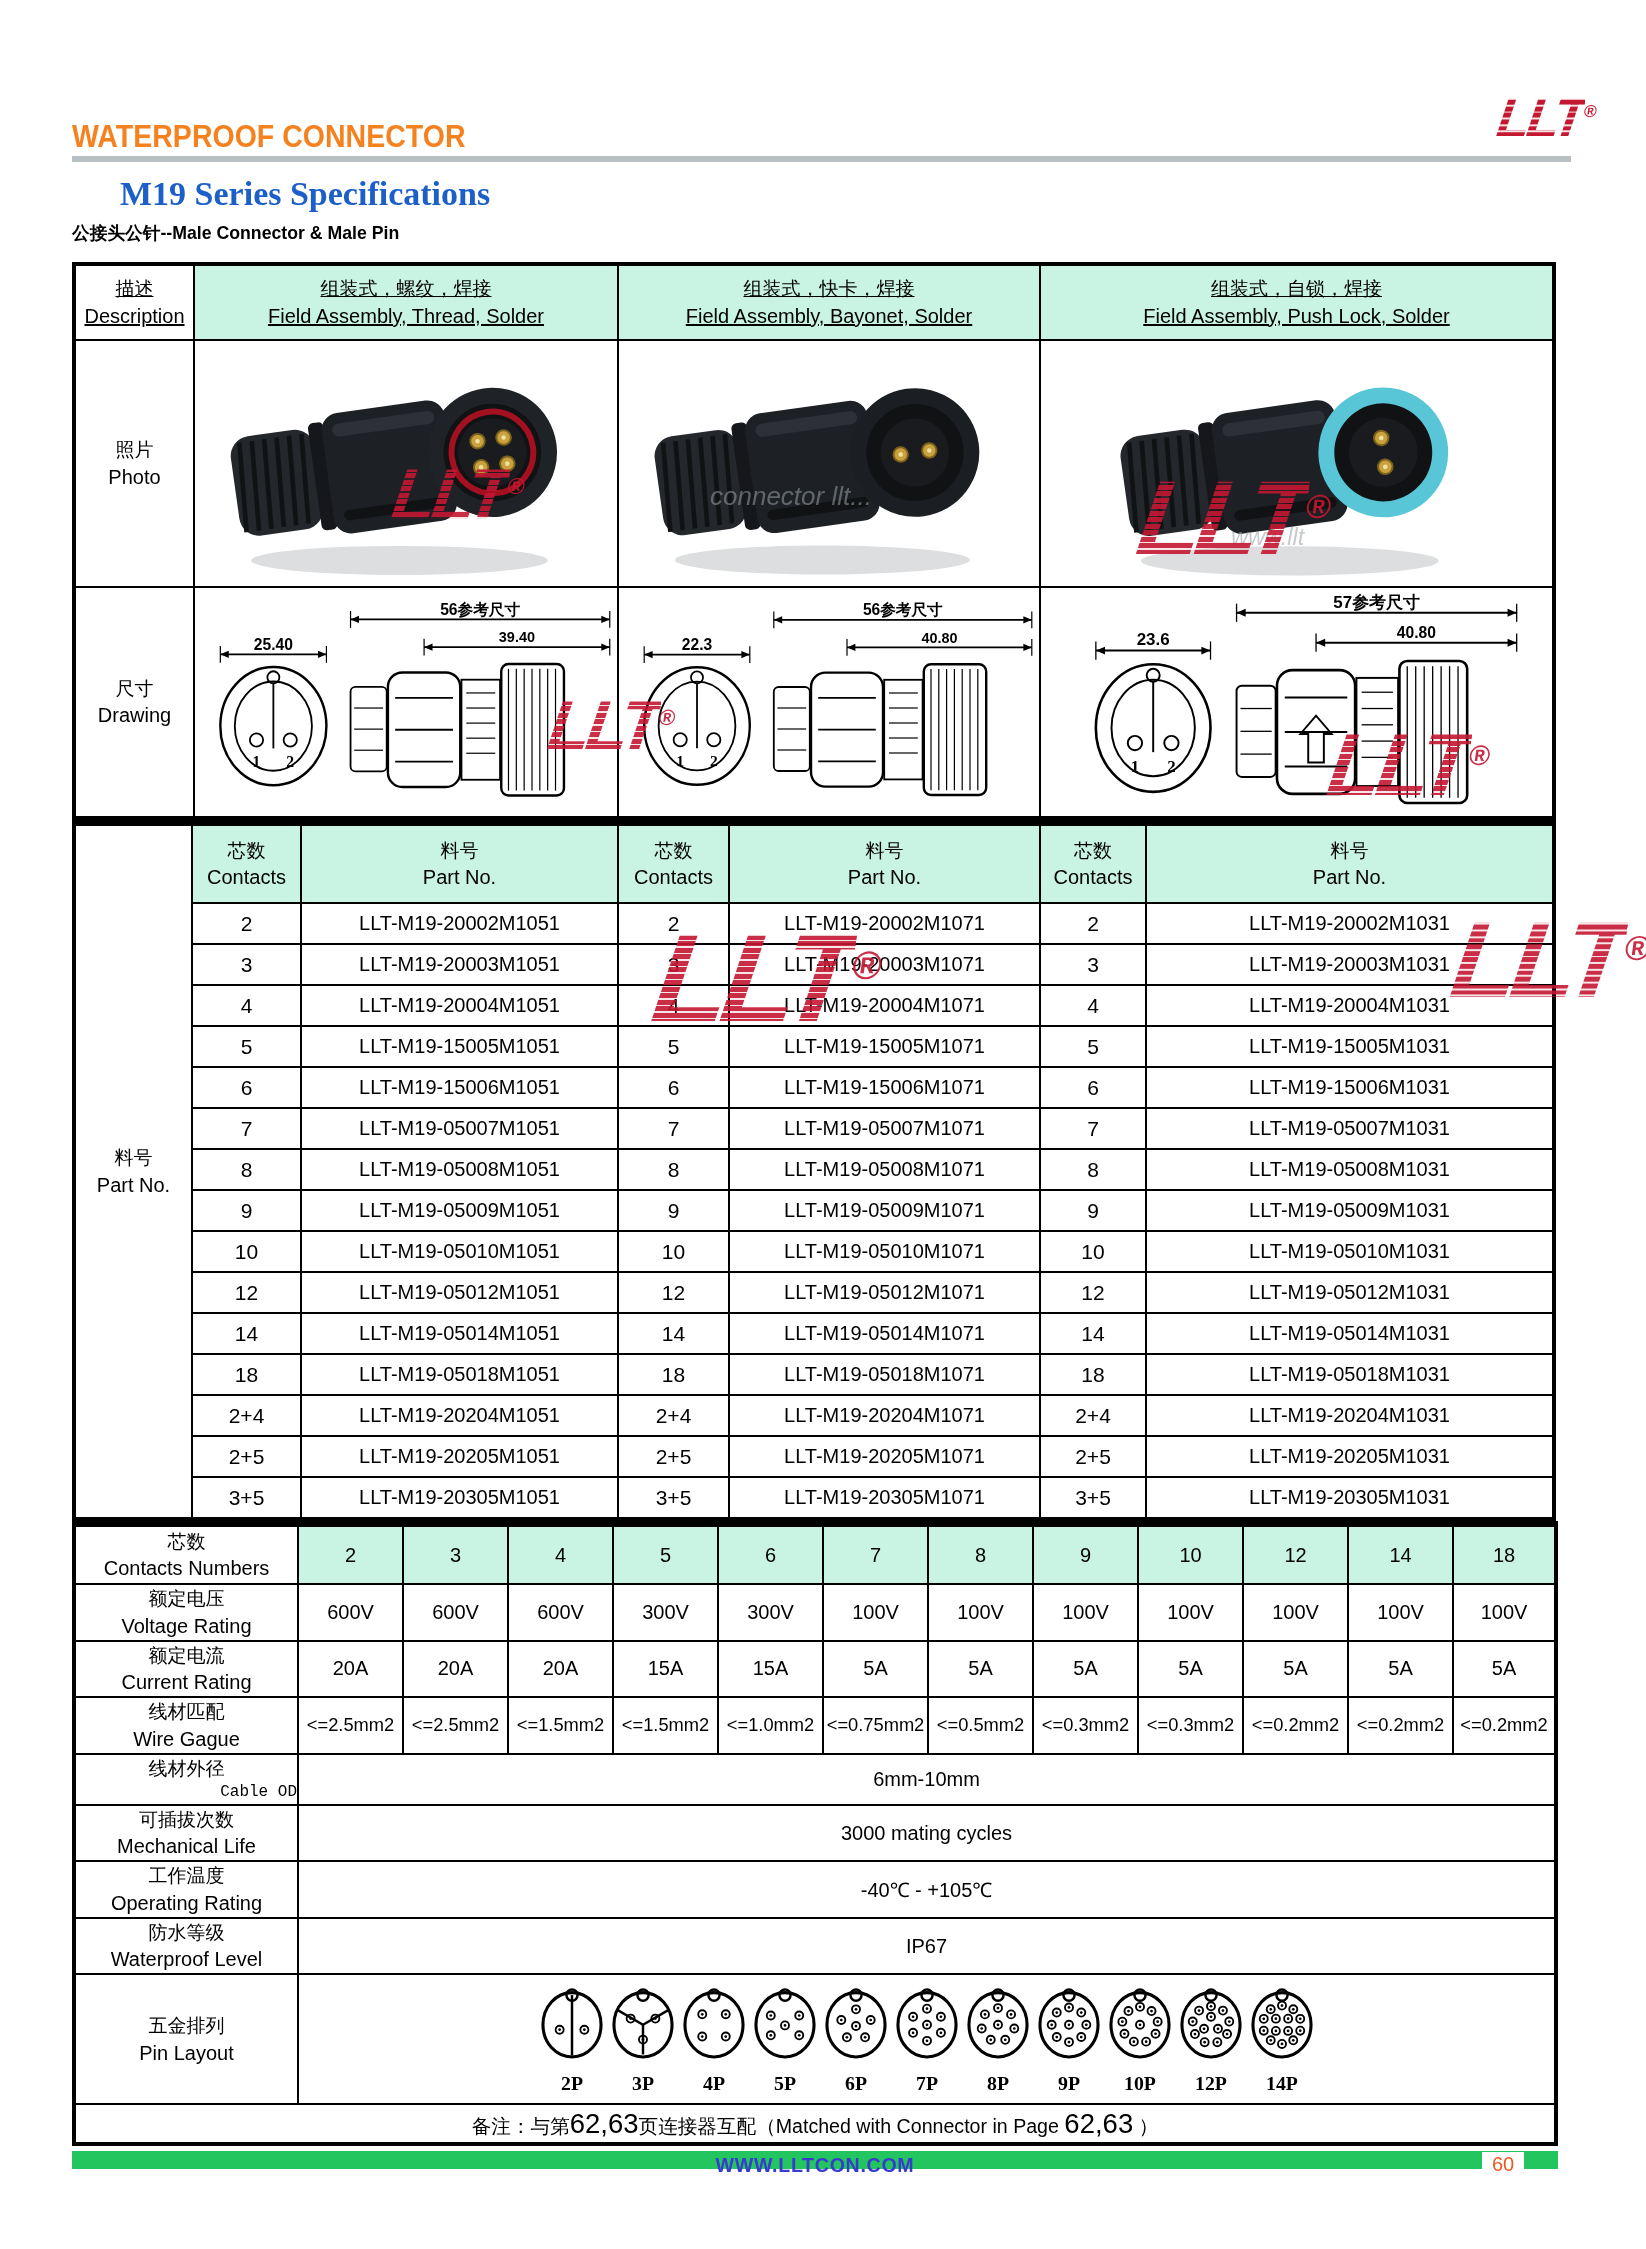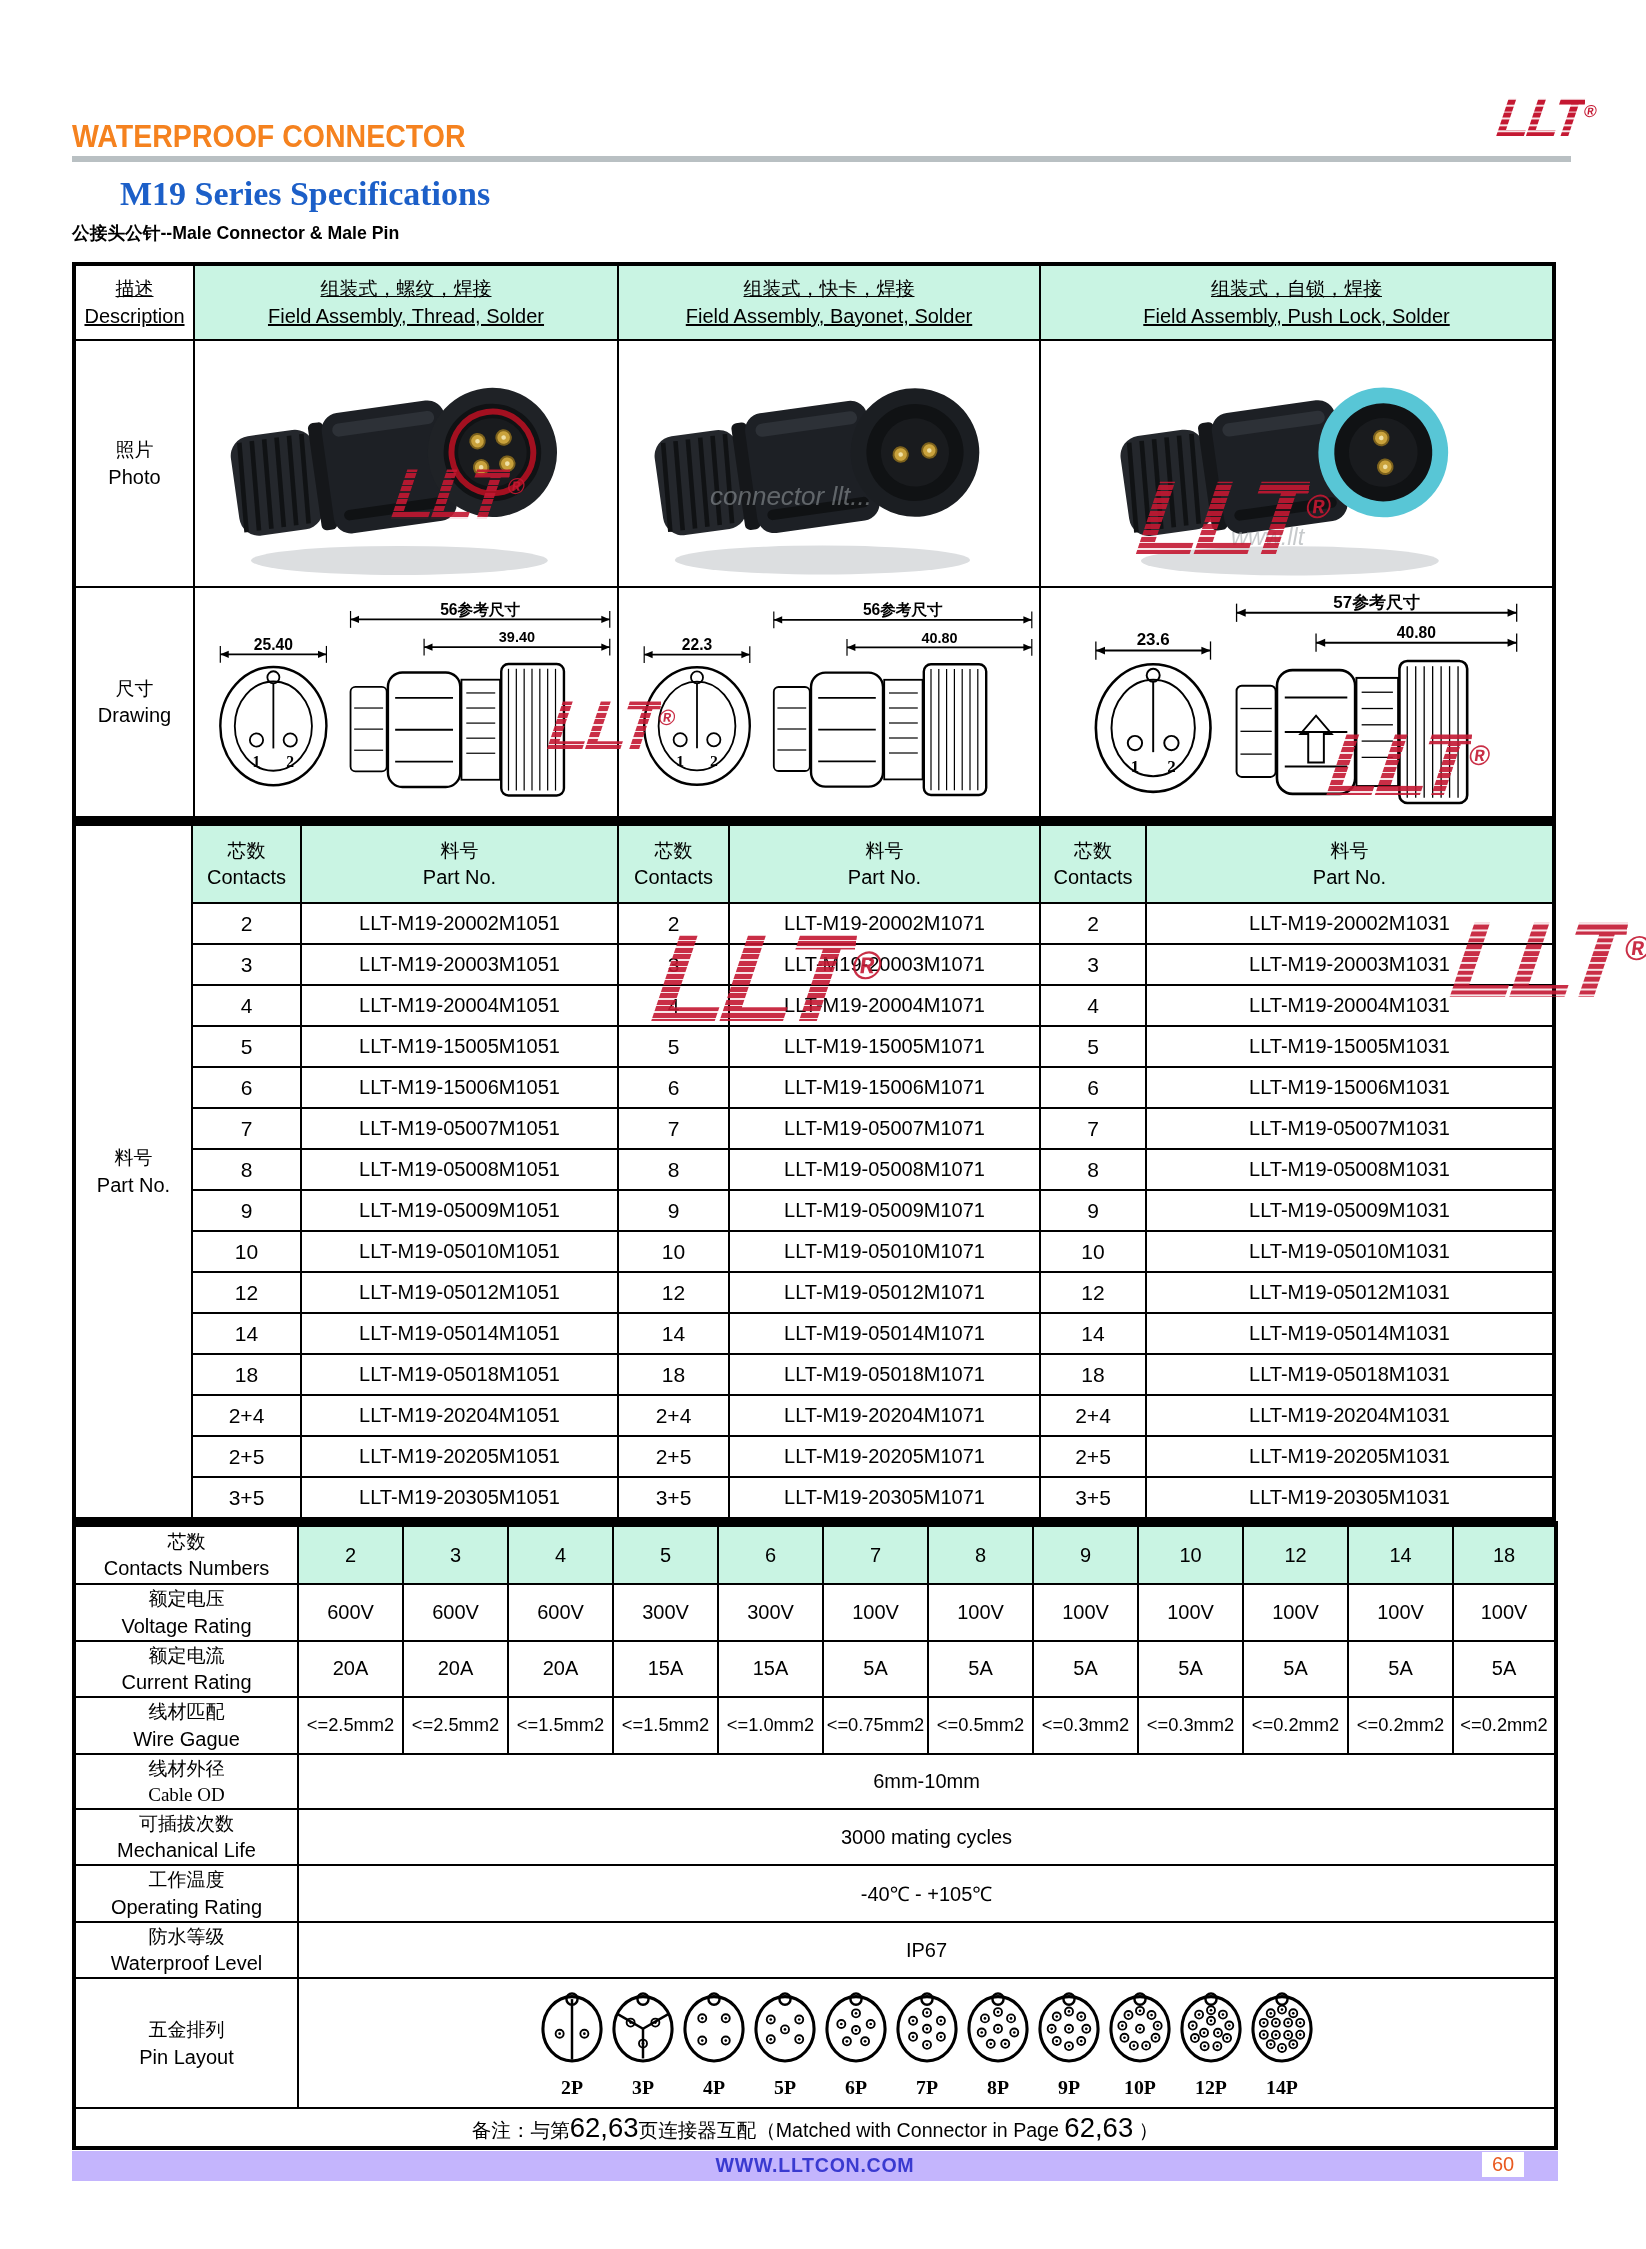--- a/index.html
+++ b/index.html
@@ -27,21 +27,21 @@
   
   .tables{position:absolute;left:72px;top:262px;width:1479px;}
   table{border-collapse:collapse;table-layout:fixed;width:1479px;}
   td{border:2.6px solid #000;background:#fff;text-align:center;vertical-align:middle;
      font-size:20px;padding:0;overflow:hidden;}
   .tA,.tB,.tC{border:4.6px solid #000;}
   .tB,.tC{border-top-width:6.5px;}
   .mint{background:#C9F4E3;}
   .zh{font-size:19px;line-height:1.45;}
   .en{font-size:20px;line-height:1.35;}
-  .mono{font-family:Liberation Serif, serif;font-size:19px;}
+  .mono{font-family:Liberation Mono, monospace;font-size:16px;text-align:right;}
 
   .r-desc td{height:73px;text-decoration:underline;}
   .r-photo td{height:245px;}
   .r-draw td{height:228px;}
   .photo-cell,.draw-cell{position:relative;padding:0;}
   .photo-cell svg,.draw-cell svg{display:block;width:100%;height:100%;}
 
   .tB td{height:39px;}
   .tB .r-ph td{height:76px;}
   .c-part{font-size:20px;}
@@ -56,21 +56,21 @@
   .tC .r-note td{height:37px;}
   .r-w td{font-size:18.3px;}
 
   .pin-strip{display:flex;justify-content:center;align-items:flex-end;gap:3px;}
   .pin-strip svg{display:block;}
 
   .note{font-size:19.6px;}
   .note .big{font-size:27.5px;}
 
   
-  .footer-bar{position:absolute;left:72px;top:2151px;width:1486px;height:30px;background:#c4b5fd;}
+  .footer-bar{position:absolute;left:72px;top:2151px;width:1486px;height:18px;background:#22c55e;}
   .footer-url{position:absolute;left:0;right:0;top:2.6px;text-align:center;color:#3A3AD0;
               font-weight:bold;font-size:19.6px;letter-spacing:0.7px;}
   .page-box{position:absolute;right:34px;top:1.3px;width:42px;height:25px;background:#fff;
             display:flex;align-items:center;justify-content:center;color:#E95A20;
             font-weight:normal;font-size:20px;margin-left:32px;}
 </style>
 </head>
 <body>
 
 <div class="page">

